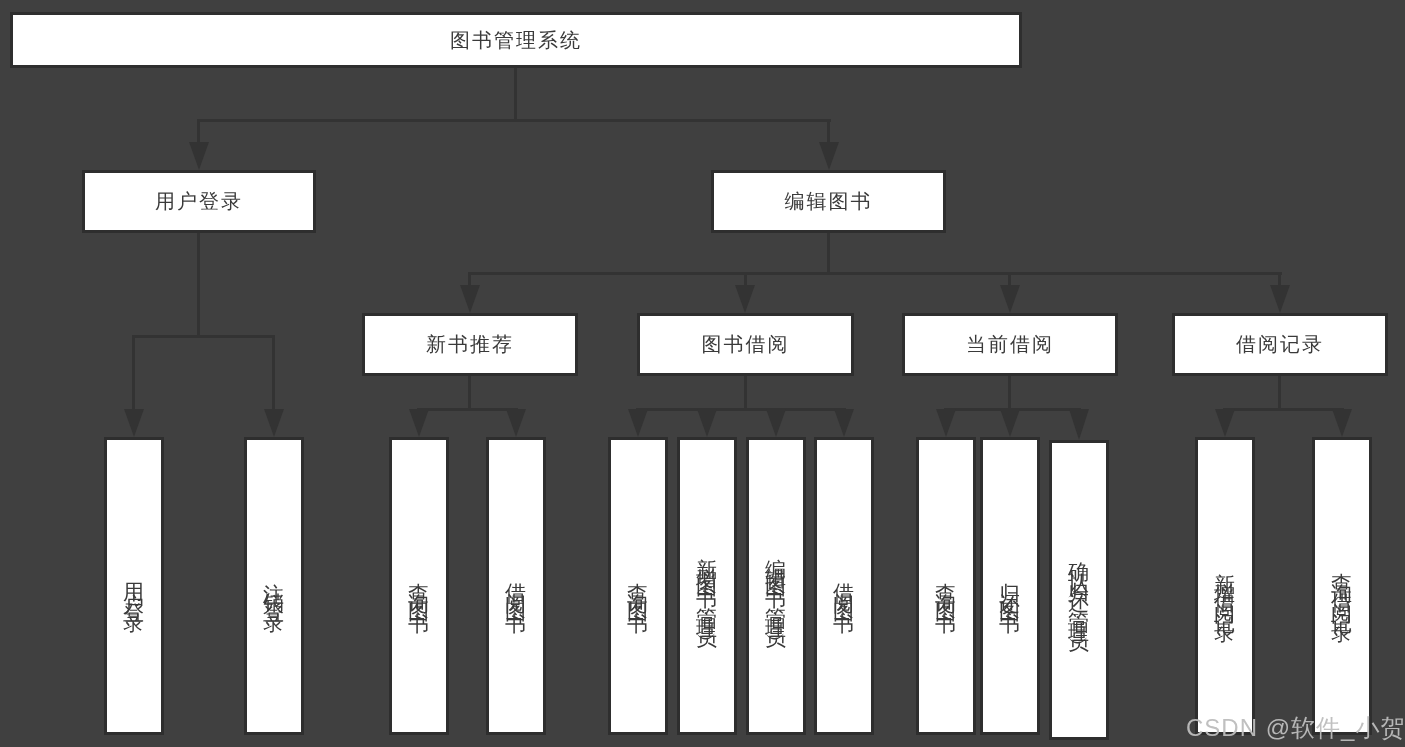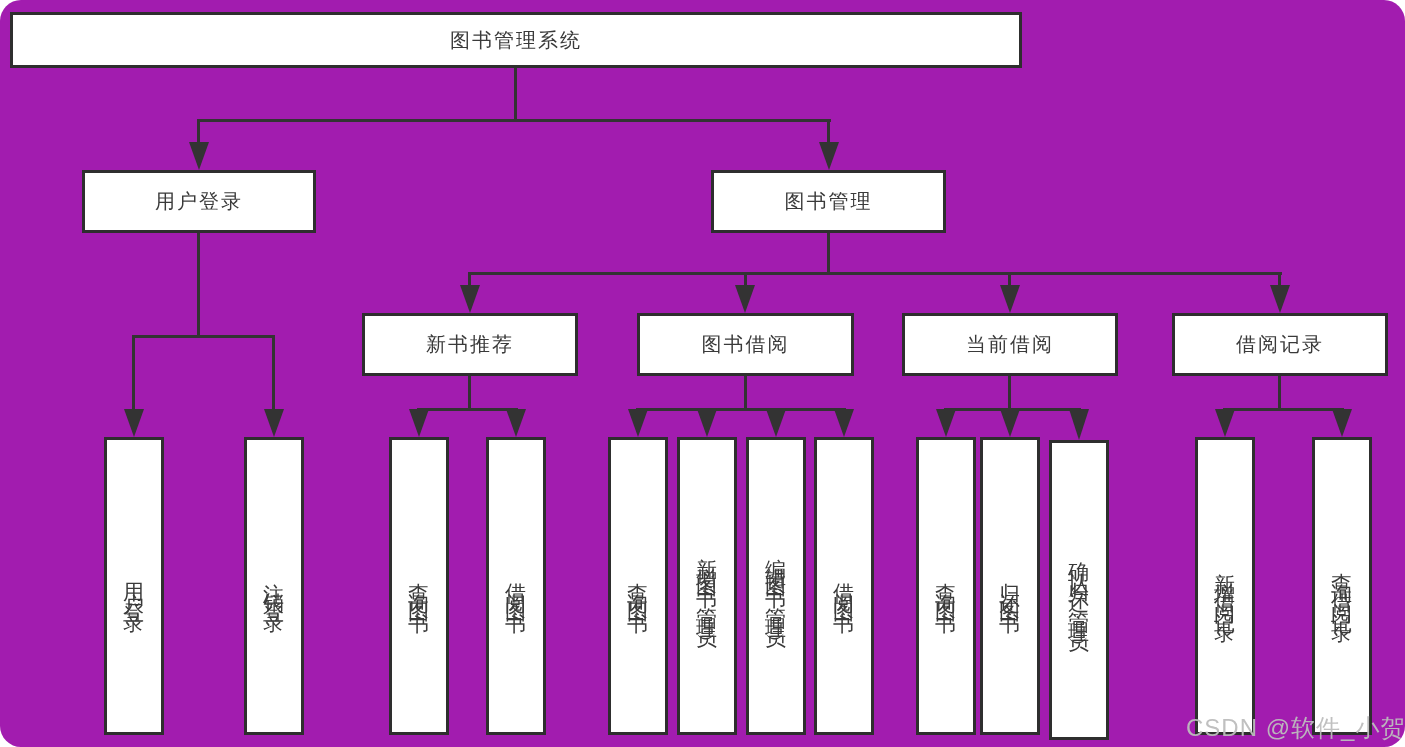--- a/index.html
+++ b/index.html
@@ -4,24 +4,23 @@
 <style>
   html, body {
     margin: 0;
     padding: 0;
     background: #ffffff;
   }
   .canvas {
     position: relative;
     width: 1405px;
     height: 747px;
-    background: #a21caf;
+    background: #404040;
     font-family: "Liberation Sans", sans-serif;
     overflow: hidden;
-    border-radius: 21px;
   }
   .box {
     position: absolute;
     box-sizing: border-box;
     border: 3px solid #2e2e2e;
     background: #ffffff;
     display: flex;
     align-items: center;
     justify-content: center;
     color: #3a3a3a;
@@ -79,21 +78,21 @@
   <div class="line" style="left: 197px; top: 119px; width: 634px; height: 3px; background: rgb(51, 51, 51);"></div>
   <div class="line" style="left: 197px; top: 122px; width: 3px; height: 20px; background: rgb(51, 51, 51);"></div>
   <div class="arrow" style="left:189px; top:142px;"></div>
   <div class="line" style="left: 827px; top: 122px; width: 3px; height: 20px; background: rgb(51, 51, 51);"></div>
   <div class="arrow" style="left:819px; top:142px;"></div>
 
   <div class="box h" style="left:82px; top:170px; width:234px; height:63px;">
     <span>用户登录</span>
   </div>
   <div class="box h" style="left:711px; top:170px; width:235px; height:63px;">
-    <span>图书管理</span>
+    <span>编辑图书</span>
   </div>
 
   <div class="line" style="left: 197px; top: 233px; width: 3px; height: 102px; background: rgb(51, 51, 51);"></div>
   <div class="line" style="left: 132px; top: 335px; width: 143px; height: 3px; background: rgb(51, 51, 51);"></div>
   <div class="line" style="left: 132px; top: 338px; width: 3px; height: 71px; background: rgb(51, 51, 51);"></div>
   <div class="arrow" style="left:124px; top:409px;"></div>
   <div class="line" style="left: 272px; top: 338px; width: 3px; height: 71px; background: rgb(51, 51, 51);"></div>
   <div class="arrow" style="left:264px; top:409px;"></div>
 
   <div class="line" style="left: 827px; top: 233px; width: 3px; height: 39px; background: rgb(51, 51, 51);"></div>

